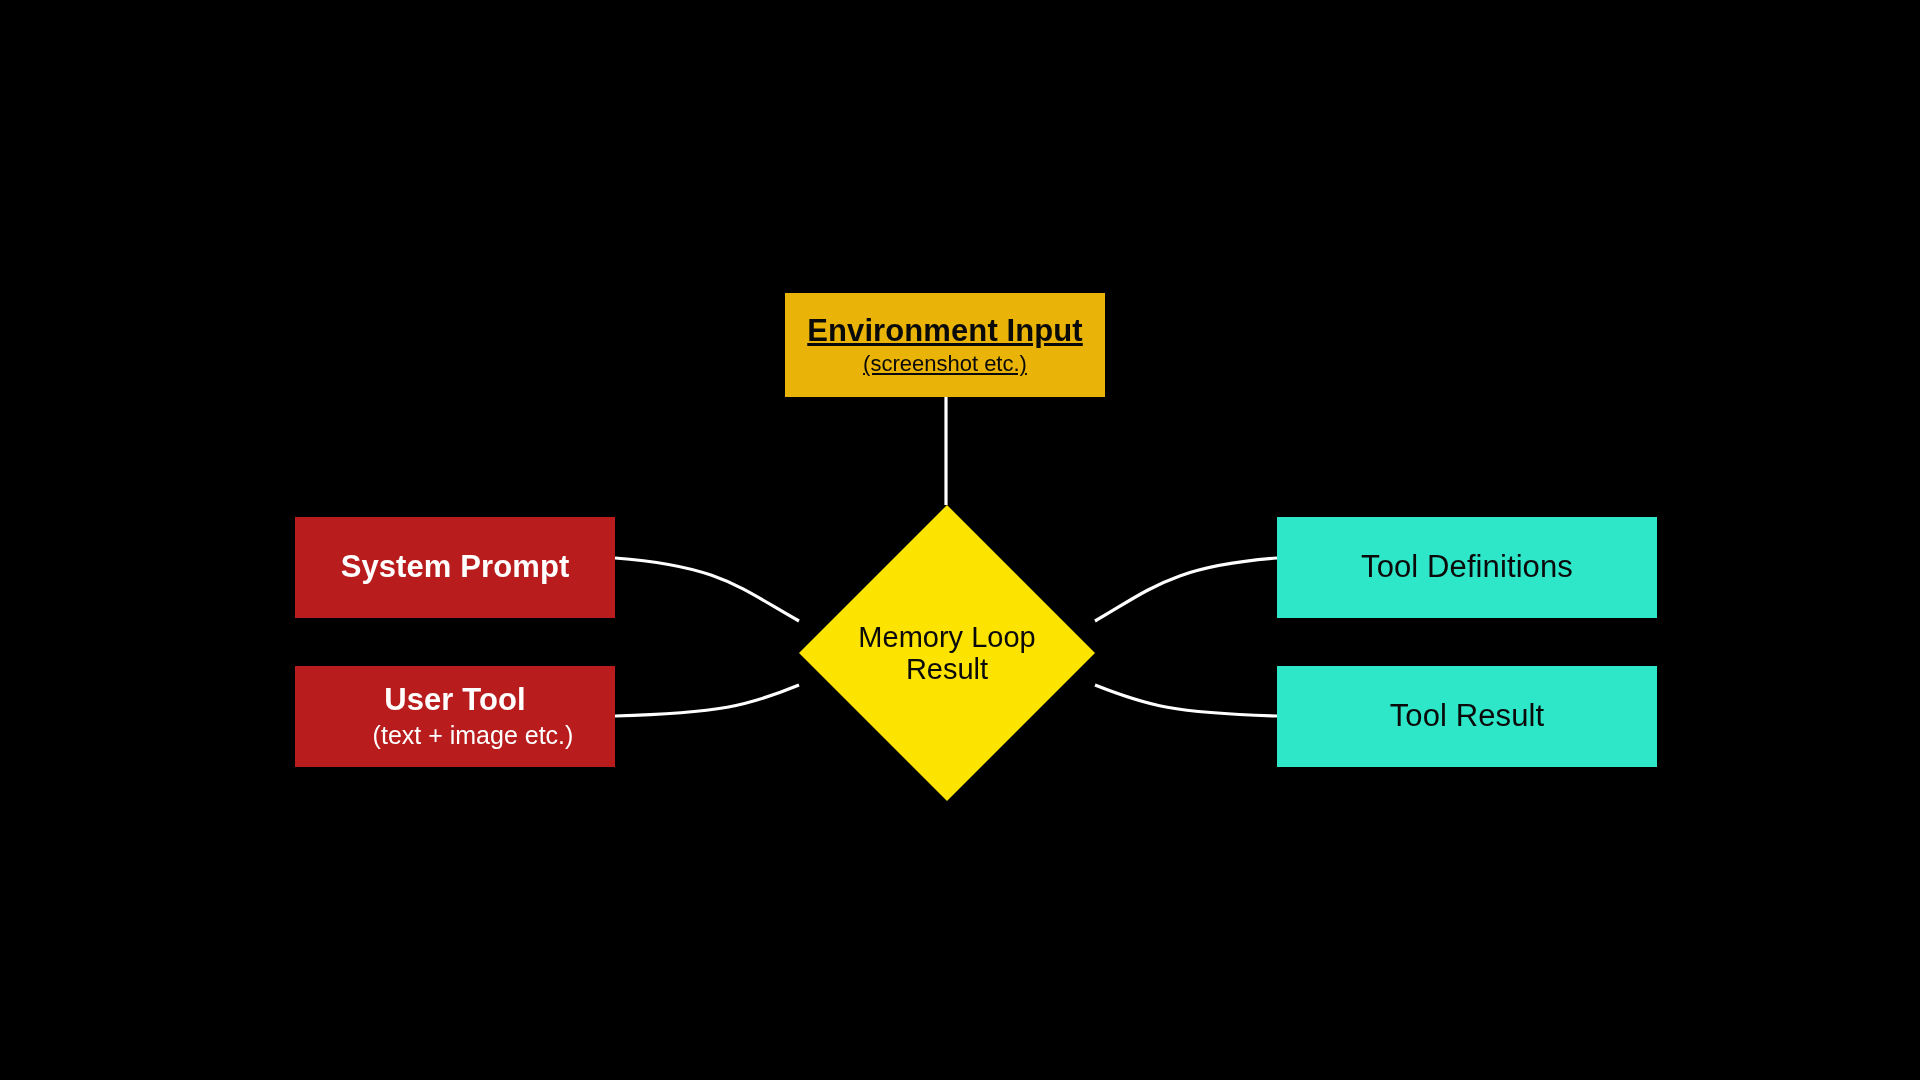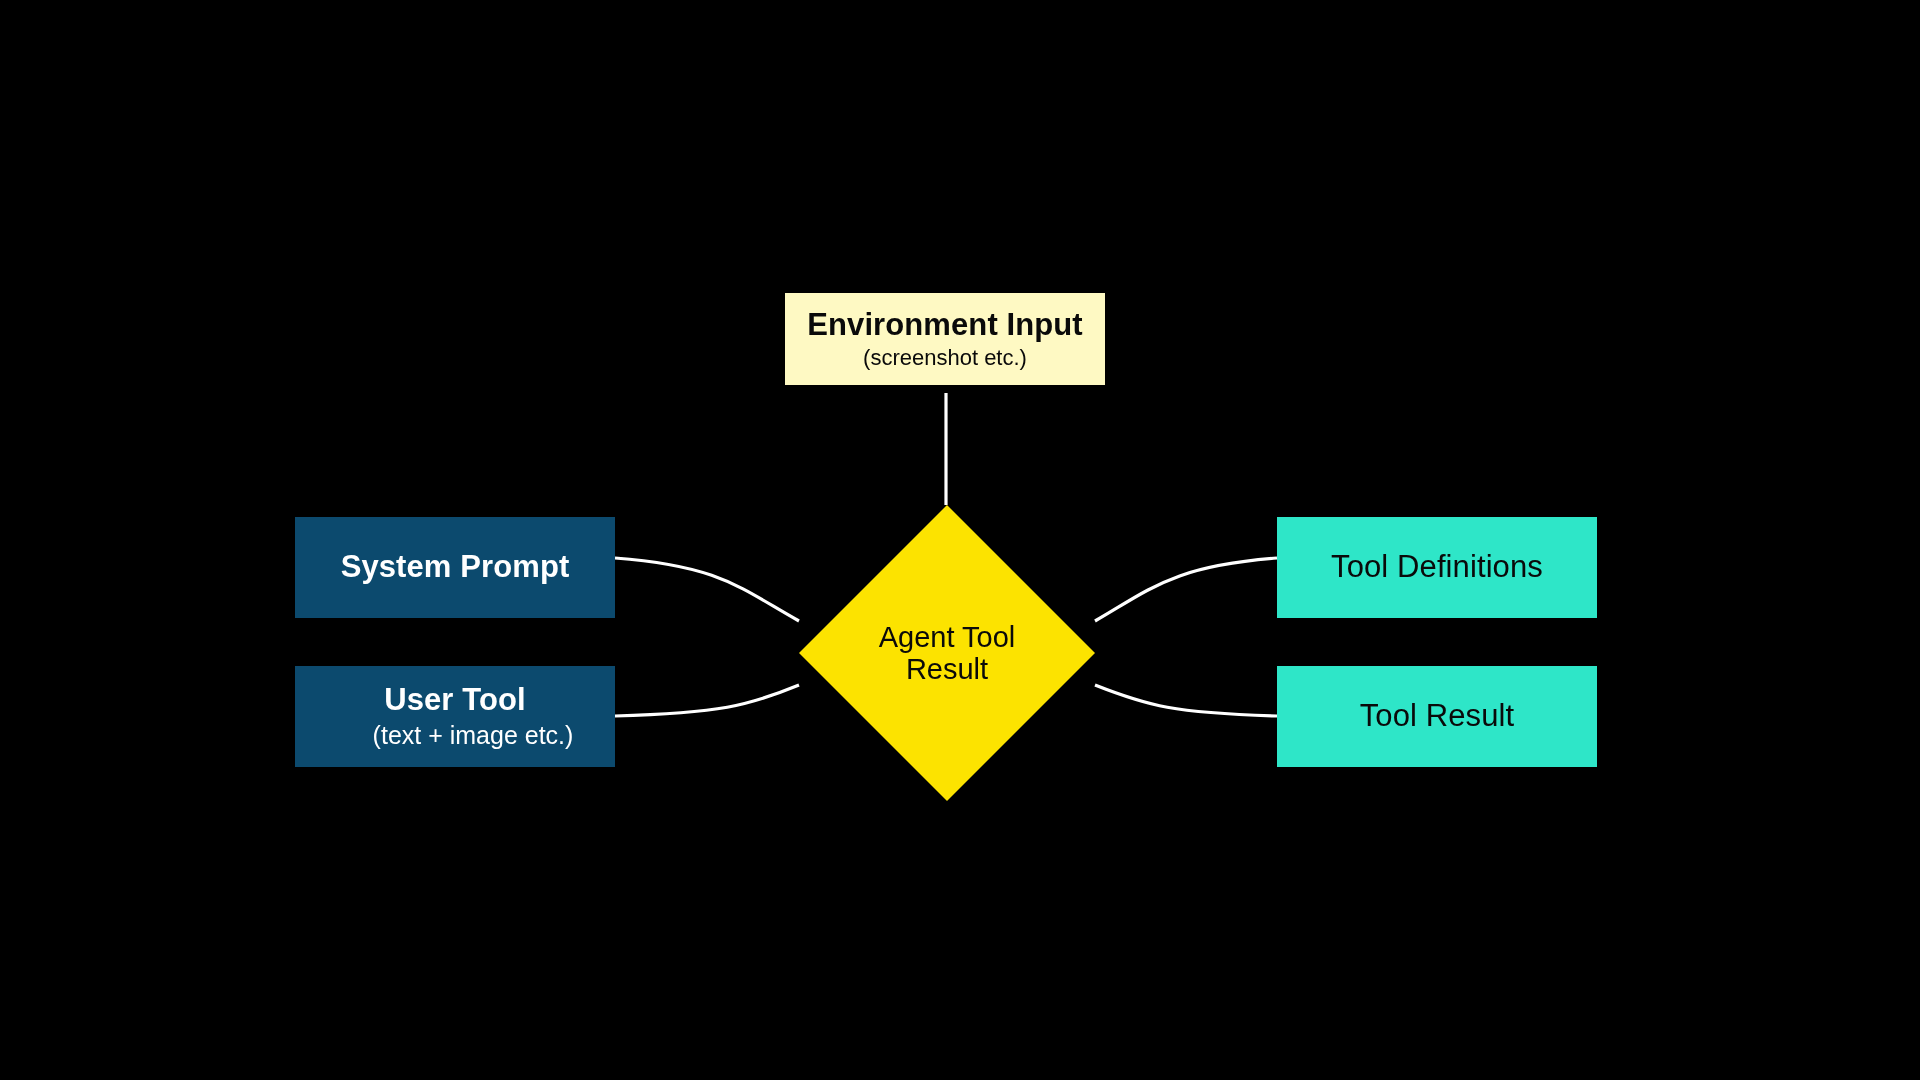--- a/index.html
+++ b/index.html
@@ -49,47 +49,48 @@
     font-size: 25px;
     font-weight: 400;
     margin-top: 2px;
   }
 
   
   #node-environment-input {
     left: 785px;
     top: 293px;
     width: 320px;
-    height: 92px;
-    background: #fef9c3;
+    height: 104px;
+    background: #eab308;
     color: #0a0a0a;
+    text-decoration: underline;
   }
   #node-environment-input .title { font-size: 31px; }
   #node-environment-input .subtitle { font-size: 22px; }
 
   
   .node-red {
-    background: #0c4a6e;
+    background: #b91c1c;
     color: #ffffff;
     left: 295px;
     width: 320px;
     height: 101px;
   }
   #node-system-prompt { top: 517px; }
   #node-user-query   { top: 666px; }
   #node-system-prompt .title { font-size: 31px; font-weight: 700; }
   #node-user-query .title    { font-size: 31px; font-weight: 700; }
   #node-user-query .subtitle { font-size: 25px; font-weight: 400; margin-left: 36px; }
 
   
   .node-teal {
     background: #2ee6c8;
     color: #0a0a0a;
     left: 1277px;
-    width: 320px;
+    width: 380px;
     height: 101px;
   }
   #node-tool-definitions { top: 517px; }
   #node-tool-result      { top: 666px; justify-content: center; }
   .node-teal .title { font-size: 31px; font-weight: 400; }
 
   
   #node-agent-loop-memory {
     left: 799px;
     top: 505px;
@@ -156,18 +157,18 @@
     <span class="title">Tool Definitions</span>
   </div>
 
   <div class="node node-teal" id="node-tool-result">
     <span class="title">Tool Result</span>
   </div>
 
   <div class="node" id="node-agent-loop-memory">
     <div class="diamond-shape"></div>
     <div class="diamond-label">
-      <span class="l1">Agent Tool</span>
+      <span class="l1">Memory Loop</span>
       <span class="l2">Result</span>
     </div>
   </div>
 
 </div>
 
 </body></html>

